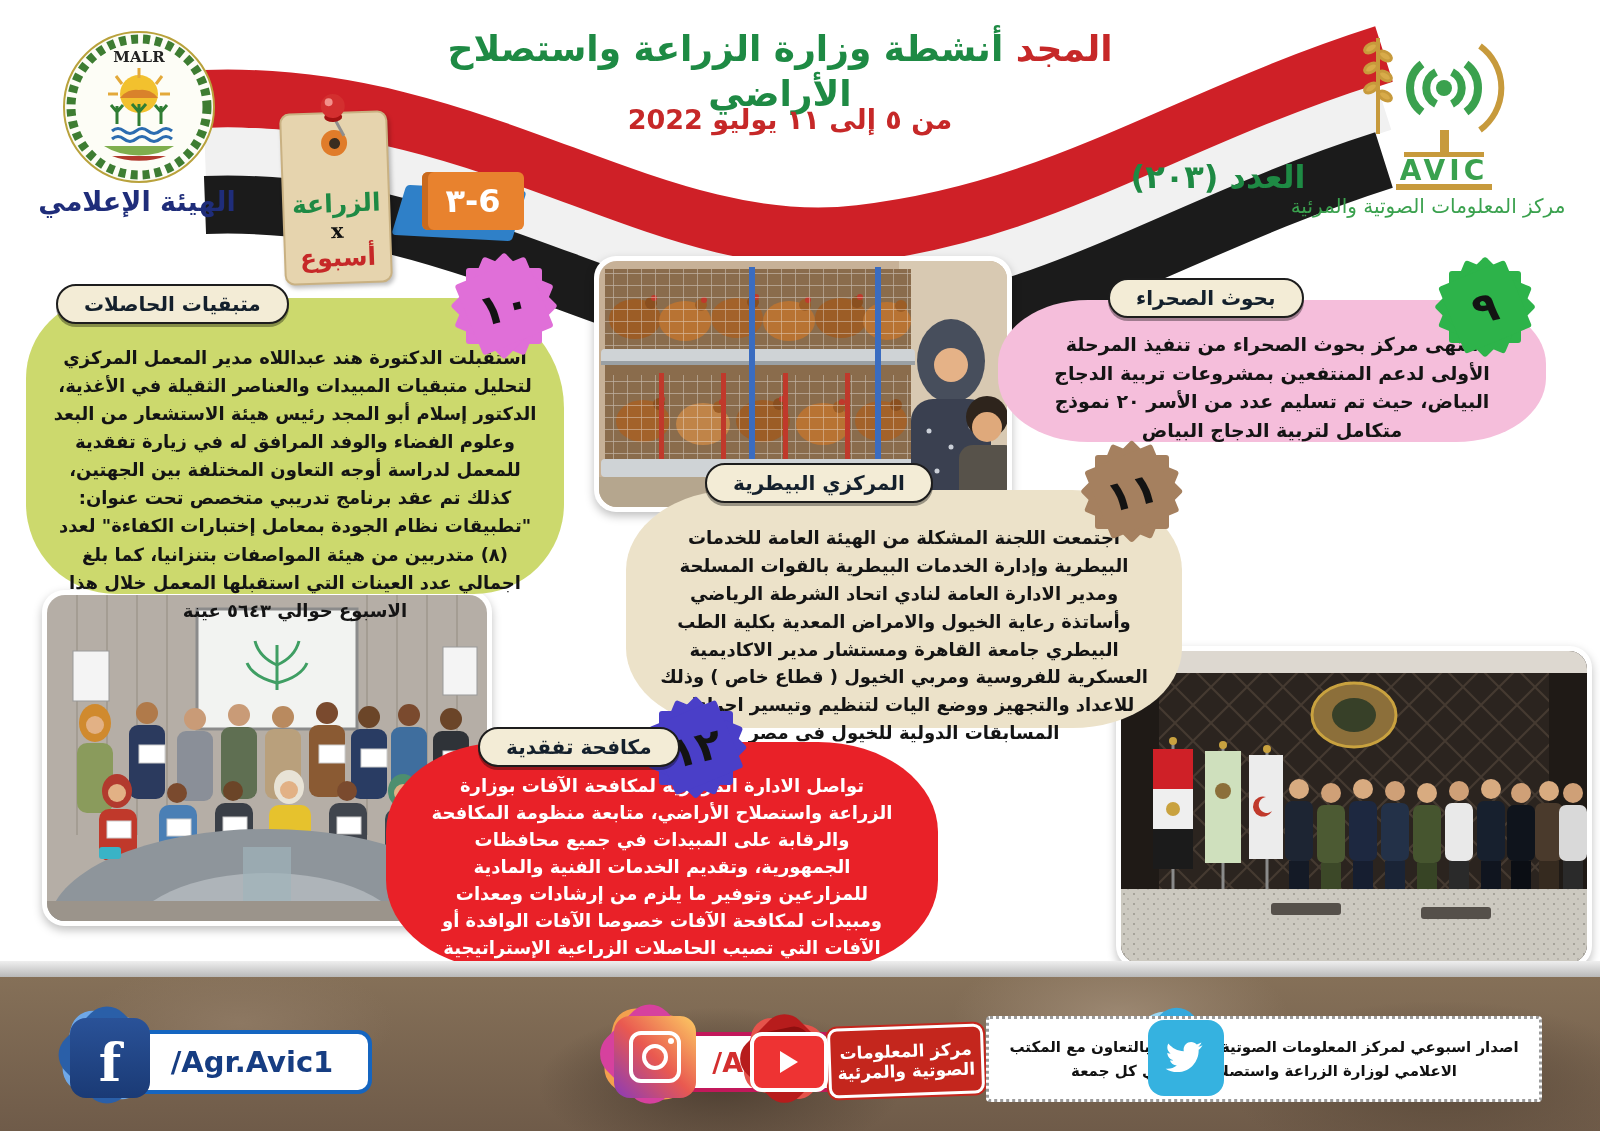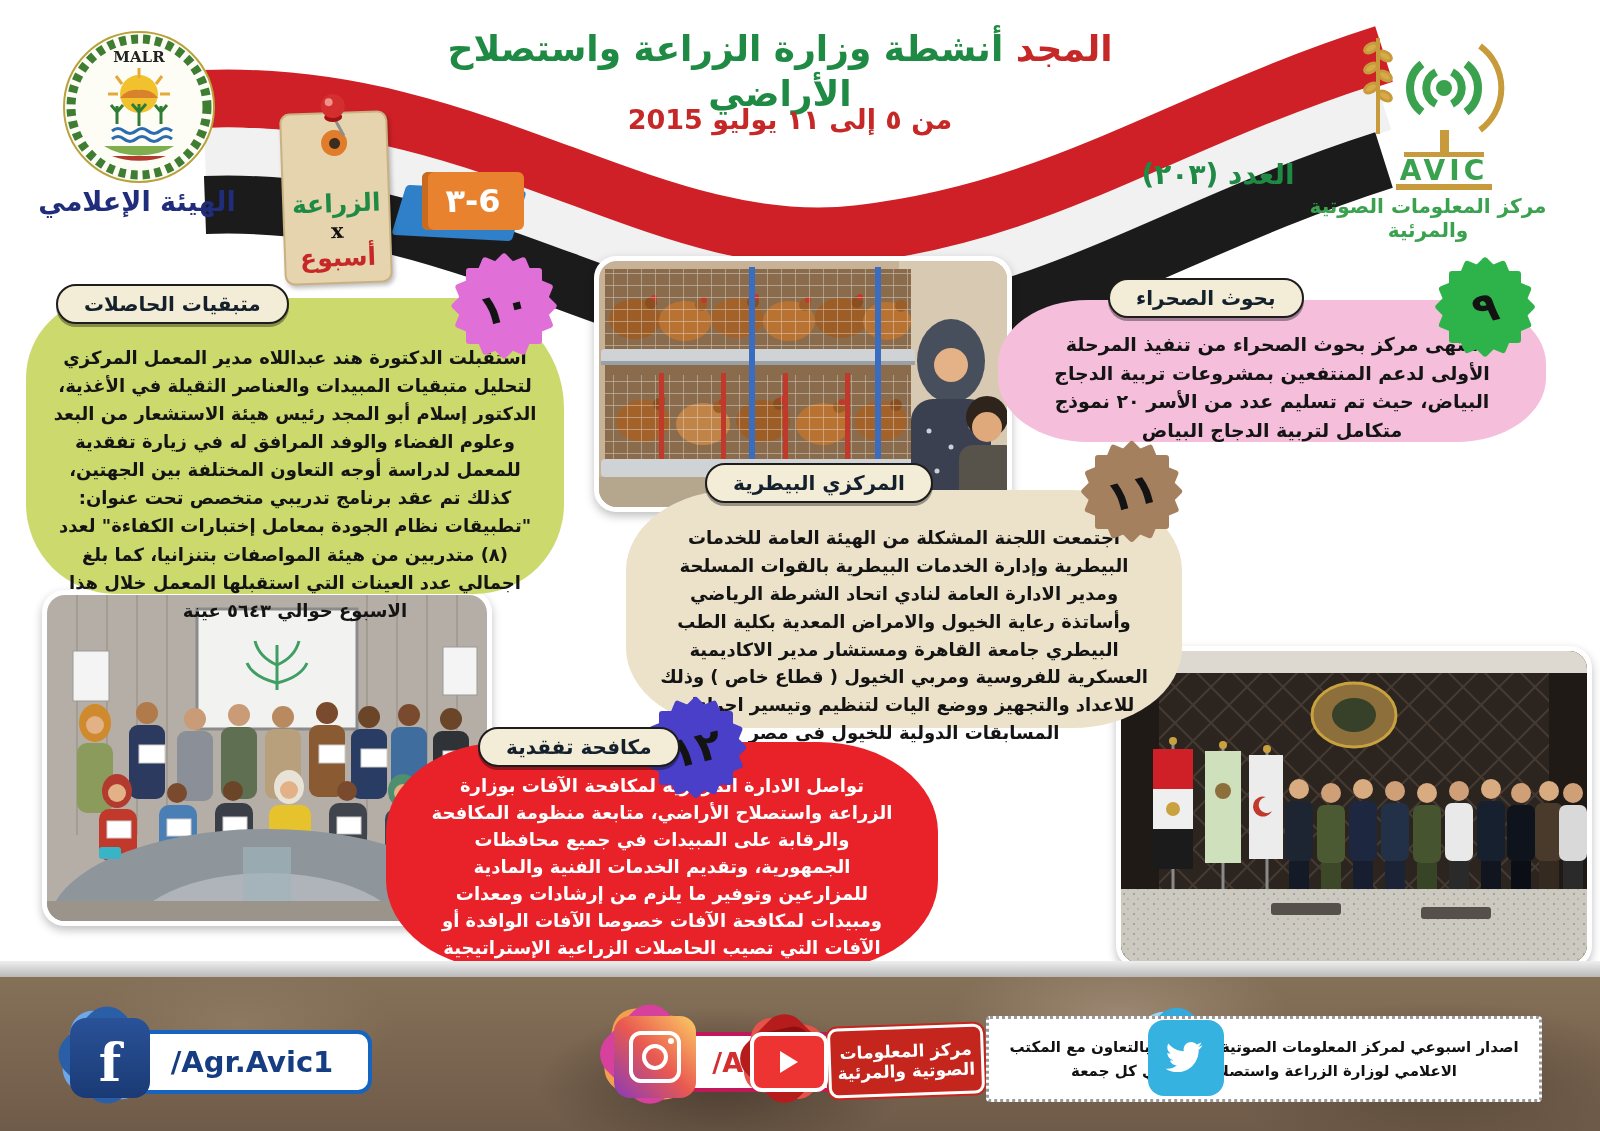--- a/index.html
+++ b/index.html
@@ -11,25 +11,25 @@
   #flag{left:0;top:0;width:1600px;height:420px;z-index:1}
 
   
   .title{left:430px;top:26px;width:700px;text-align:center;z-index:3;direction:rtl;
          font-weight:bold;font-size:36px;line-height:1.25}
   .title .w1{color:#c62828}
   .title .w2{color:#1e8a44}
   .date{left:560px;top:104px;width:460px;text-align:center;color:#c62828;
         font-weight:bold;font-size:27px;z-index:3}
   .issue{left:1128px;top:158px;width:180px;text-align:center;color:#1e8a44;
-         font-weight:bold;font-size:28px;z-index:3}
+         font-weight:bold;font-size:32px;z-index:3}
   .media-office{left:28px;top:186px;width:218px;text-align:center;color:#1f2d7a;
                 font-weight:bold;font-size:27px;z-index:3}
   .avic-name{left:1268px;top:194px;width:320px;text-align:center;color:#3aa14e;
-             font-weight:bold;font-size:20px;z-index:3}
+             font-weight:normal;font-size:20px;z-index:3}
 
   
   .tag{left:282px;top:112px;width:104px;height:158px;background:#e6d4ae;border:2px solid #c9b182;
        border-radius:10px;transform:rotate(-2deg);z-index:4;box-shadow:2px 3px 4px rgba(0,0,0,.25);
        display:flex;flex-direction:column;align-items:center;justify-content:flex-end;padding-bottom:10px}
   .tag-hole{position:absolute;top:16px;left:50%;transform:translateX(-50%);width:26px;height:26px;
             border-radius:50%;background:#e07c2a;display:flex;align-items:center;justify-content:center}
   .tag-hole::after{content:"";width:11px;height:11px;border-radius:50%;background:#3a2d20}
   .tag-pin{position:absolute;top:-22px;left:30px;z-index:5}
   .tag-l1{color:#1e8a44;font-weight:bold;font-size:25px}
@@ -114,21 +114,21 @@
     <rect x="846" y="272" width="16" height="22" rx="3" fill="#c9a23f"></rect>
     <path d="M840,280 L846,276 L846,290 Z" fill="#b08a2e"></path>
     <path d="M868,280 L862,276 L862,290 Z" fill="#b08a2e"></path>
   </g>
 </svg>
 
 <div class="abs title">
   <span class="w1">المجد</span>
   <span class="w2">أنشطة وزارة الزراعة واستصلاح الأراضي</span>
 </div>
-<div class="abs date">من ٥ إلى ١١ يوليو 2015</div>
+<div class="abs date">من ٥ إلى ١١ يوليو 2022</div>
 <div class="abs issue">العدد (٢٠٣)</div>
 
 <svg class="abs" style="left:60px;top:28px;z-index:3" width="158" height="158" viewBox="0 0 158 158">
   <circle cx="79" cy="79" r="75" fill="#fdfdf6" stroke="#b9a23c" stroke-width="2"></circle>
   <circle cx="79" cy="79" r="68" fill="none" stroke="#3e7d32" stroke-width="9" stroke-dasharray="7 5"></circle>
   <text x="79" y="34" text-anchor="middle" font-family="DejaVu Serif,serif" font-size="15" font-weight="bold" fill="#222">MALR</text>
   <circle cx="79" cy="66" r="19" fill="#f2c12e"></circle>
   <path d="M79,40 v10 M56,48 l6,8 M102,48 l-6,8 M48,66 h10 M100,66 h10" stroke="#e3a93a" stroke-width="3"></path>
   <path d="M79,62 a19,19 0 0 0 -19,8 h38 a19,19 0 0 0 -19,-8" fill="#d9822b"></path>
   <g stroke="#2f7d33" stroke-width="3" fill="none">

